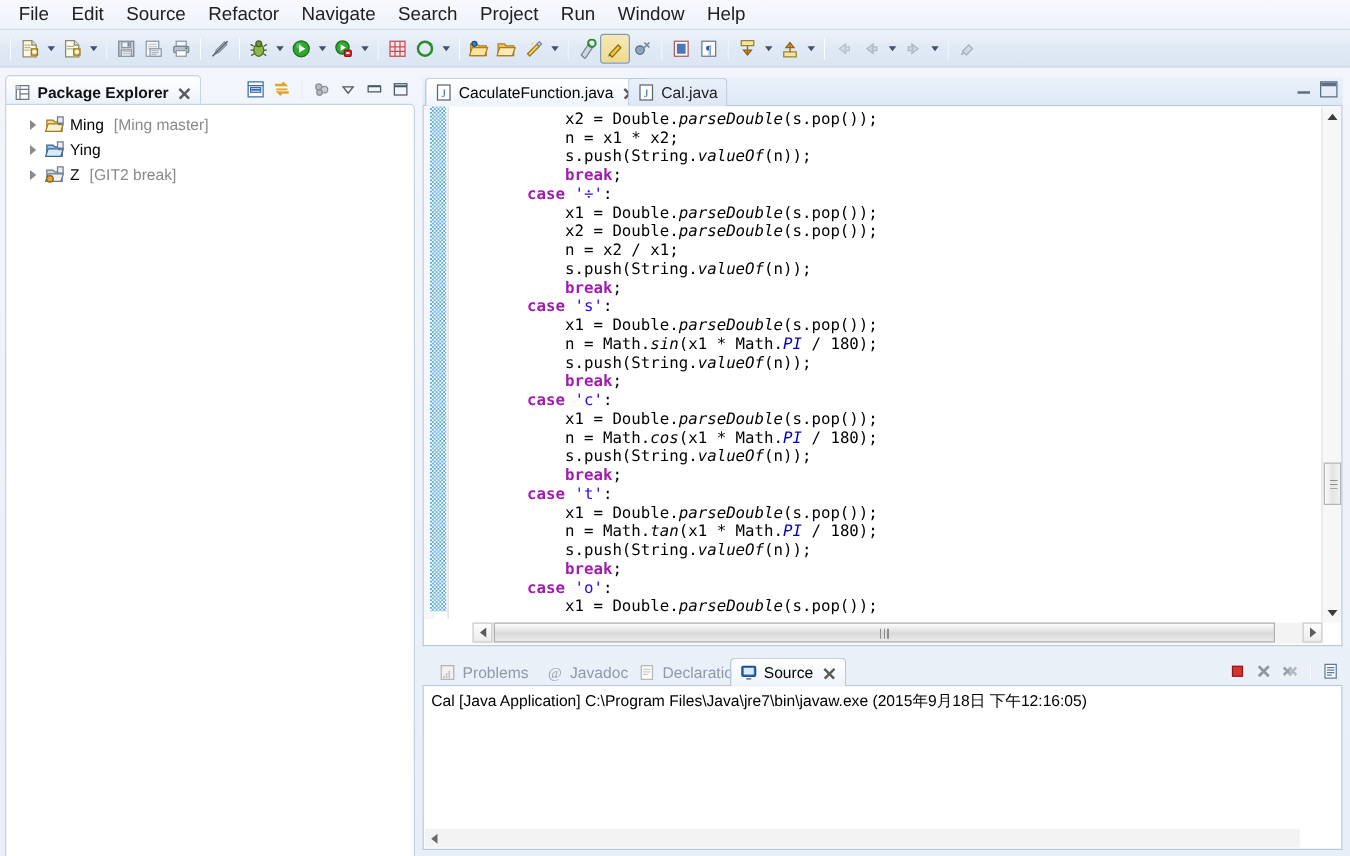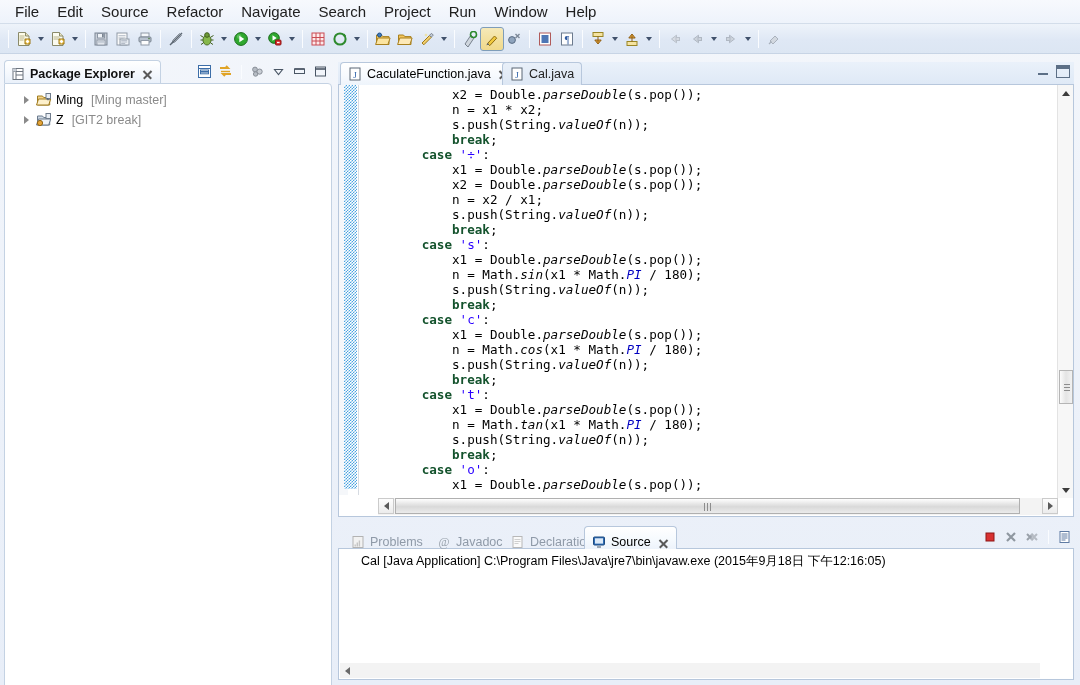--- a/index.html
+++ b/index.html
@@ -205,21 +205,21 @@
   }
   .code {
     position: absolute; left: 22px; top: 2px;
     width: 990px; height: 404px;
     font-family: "DejaVu Sans Mono", "Liberation Mono", monospace;
     font-size: 12.6px;
     line-height: 15px;
     white-space: pre;
     color: #000;
   }
-  .code .kw   { color: #14532d; font-weight: bold; }
+  .code .kw   { color: #a21caf; font-weight: bold; }
   .code .str  { color: #2a00ff; }
   .code .stat { font-style: italic; }
   .code .field{ color: #0000c0; font-style: italic; }
 
   
   .vsb {
     position: absolute; right: 0; top: 0; width: 16px; height: 413px;
     background: #f7f7f7; border-left: 1px solid #e3e3e3;
   }
   .vsb .arr {
@@ -277,21 +277,21 @@
   .con-panel {
     position: absolute; left: 338px; top: 524px;
     width: 736px; height: 156px;
   }
   .con-tabrow {
     position: absolute; left: 0; top: 0; width: 736px; height: 25px;
     border-bottom: 1px solid #b7c7dc;
   }
   .con-tab {
     position: absolute; top: 2px; height: 23px;
-    display: flex; align-items: flex-end; gap: 5px;
+    display: flex; align-items: center; gap: 5px;
     padding: 0 7px;
     font-size: 12.5px;
     white-space: nowrap;
   }
   .con-tab.inactive { color: #8f9aa8; }
   .con-tab.active {
     color: #000;
     background: linear-gradient(to bottom,#ffffff 0%, #f6fafe 55%, #edf3fb 100%);
     border: 1px solid #b7c7dc;
     border-bottom: none;
@@ -300,21 +300,20 @@
   .con-toolrow {
     position: absolute; right: 0; top: 2px; height: 21px;
     display: flex; align-items: center; gap: 3px;
   }
   .conbtn { width:18px; height:18px; display:flex; align-items:center; justify-content:center; border-radius:2px; }
   .con-body {
     position: absolute; left: 0; top: 25px; width: 736px; height: 131px;
     background: #ffffff;
     border: 1px solid #b7c7dc;
     border-top: none;
-    padding-left: 16px;
   }
   .con-line {
     padding: 4px 6px 0 6px;
     font-size: 12.5px;
     color: #000;
     white-space: nowrap;
   }
   .con-hsb {
     position:absolute; left:1px; bottom:1px; width:700px; height:15px;
     background:#f3f3f3;
@@ -702,20 +701,33 @@
             <path d="M1.5 4h5l1.2 1.5h6v7.5h-12.2z" fill="#f5d48b" stroke="#a07c20"></path>
             <path d="M2.5 7h12.2l-2 6h-12.2z" fill="#fdf0cb" stroke="#a07c20"></path>
             <rect x="10" y="1.5" width="4.5" height="5" fill="#e9eef5" stroke="#6f7c8c"></rect>
             <path d="M11 6.5v1.2h2.6" stroke="#6f7c8c"></path>
           </svg>
         </span>
         <span class="tname">Ming</span>
         <span class="tbranch">[Ming master]</span>
       </div>
 
+      <div class="tree-row">
+        <span class="twisty"></span>
+        <span class="ic" style="width:16px;height:16px;">
+          <svg width="16" height="16" viewBox="0 0 16 16">
+            <path d="M1.5 4h5l1.2 1.5h6v7.5h-12.2z" fill="#9cc3e8" stroke="#35648f"></path>
+            <path d="M2.5 7h12.2l-2 6h-12.2z" fill="#daeaf8" stroke="#35648f"></path>
+            <rect x="10" y="1.5" width="4.5" height="5" fill="#e9eef5" stroke="#6f7c8c"></rect>
+            <path d="M11 6.5v1.2h2.6" stroke="#6f7c8c"></path>
+          </svg>
+        </span>
+        <span class="tname">Ying</span>
+        <span class="tbranch"></span>
+      </div>
 
       <div class="tree-row">
         <span class="twisty"></span>
         <span class="ic" style="width:16px;height:16px;">
           <svg width="16" height="16" viewBox="0 0 16 16">
             <path d="M1.5 4h5l1.2 1.5h6v7.5h-12.2z" fill="#cfd9e4" stroke="#6b7a8c"></path>
             <path d="M2.5 7h12.2l-2 6h-12.2z" fill="#eef3f8" stroke="#6b7a8c"></path>
             <rect x="10" y="1.5" width="4.5" height="5" fill="#e9eef5" stroke="#6f7c8c"></rect>
             <circle cx="4" cy="11" r="2.6" fill="#e6a53a" stroke="#8f6310"></circle>
           </svg>

